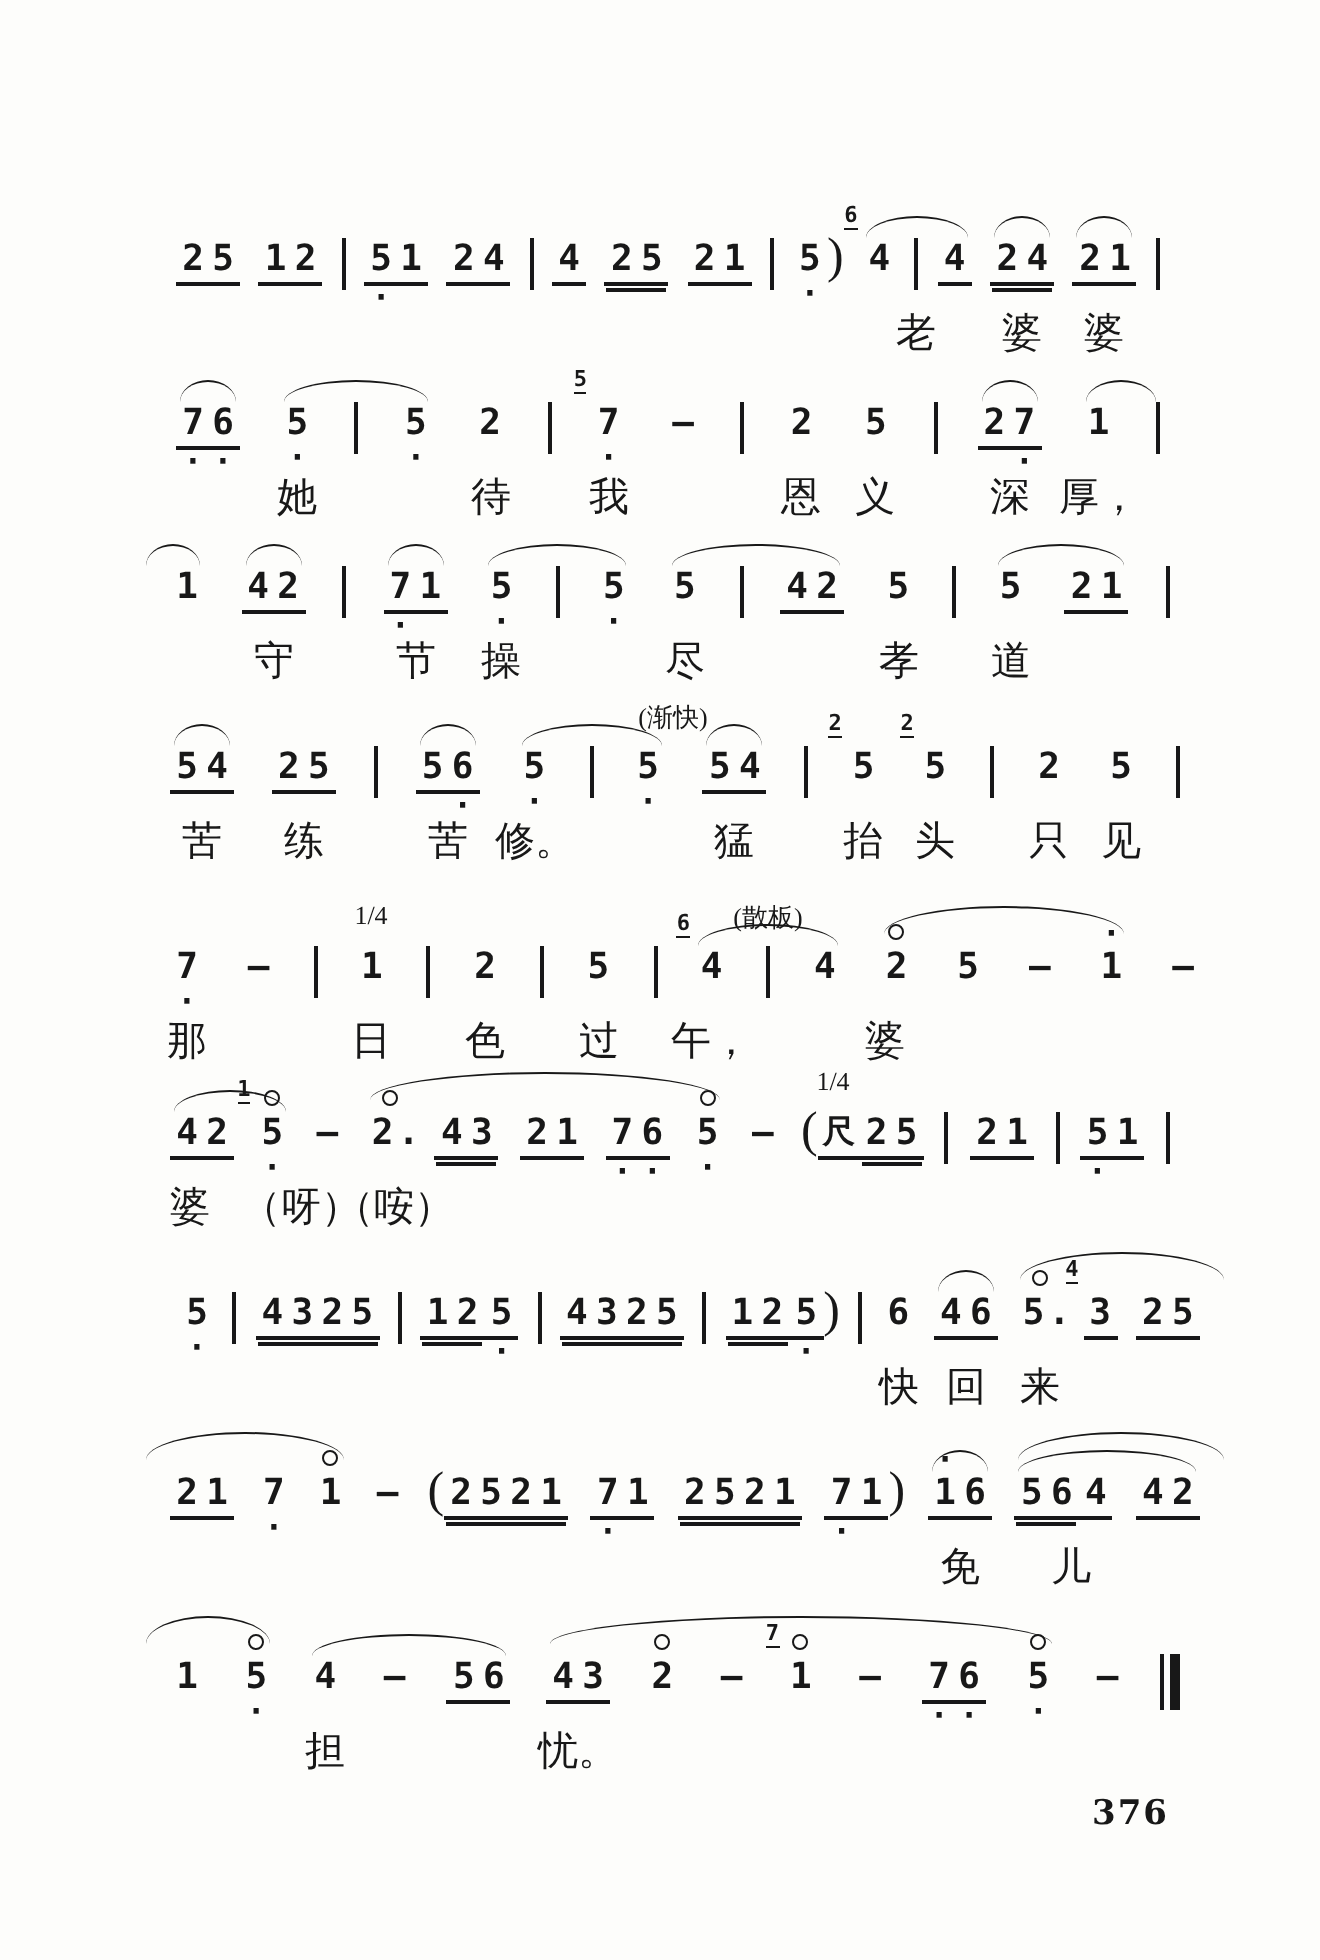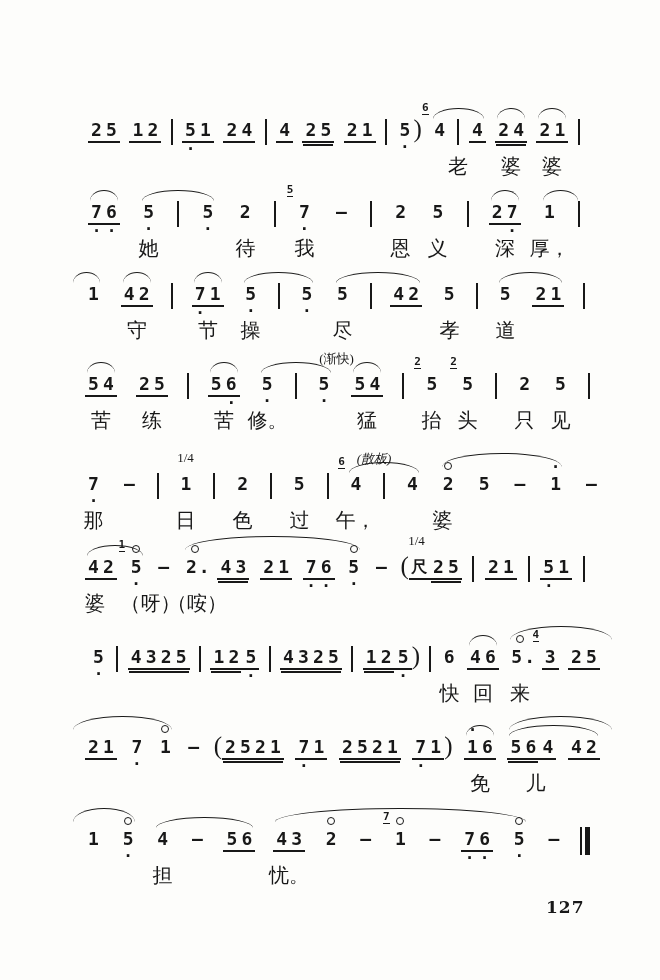--- a/index.html
+++ b/index.html
@@ -761,21 +761,21 @@
         </span>
         <span class="arc" style="left: 264px; width: 70px;"></span>
         <span class="arc lift" style="left: 357px; width: 120px;"></span>
         <span class="lyric" style="left: 8.5px;">那</span>
         <span class="lyric" style="left: 100.5px;">日</span>
         <span class="lyric" style="left: 157.5px;">色</span>
         <span class="lyric" style="left: 214.5px;">过</span>
         <span class="lyric" style="left: 270.5px;">午，</span>
         <span class="lyric" style="left: 357.5px;">婆</span>
         <span class="annot" style="left: 100.5px;">1/4</span>
-        <span class="annot" style="left: 289px; font-style: italic;">(散板)</span>
+        <span class="annot" style="left: 299px;">(散板)</span>
       </div>
       <div class="line" style="top: 542px; left: 85px; width: 500px;">
         <span class="row">
           <span class="group">
             <span class="note">
               <span class="topzone"></span>
               <span class="digits u1">
                 <span class="ch">4</span>
                 <span class="ch">2</span>
               </span>
@@ -1386,14 +1386,14 @@
             </span>
           </span>
         </span>
         <span class="arc lift" style="left: -12px; width: 62px;"></span>
         <span class="arc" style="left: 71px; width: 97px;"></span>
         <span class="arc lift" style="left: 190px; width: 251px;"></span>
         <span class="lyric" style="left: 77.5px;">担</span>
         <span class="lyric" style="left: 204px;">忧。</span>
       </div>
     </div>
-  <div class="pagenum">127</div>
+  <div class="pagenum">376</div>
 </div>
 
 </body></html>

